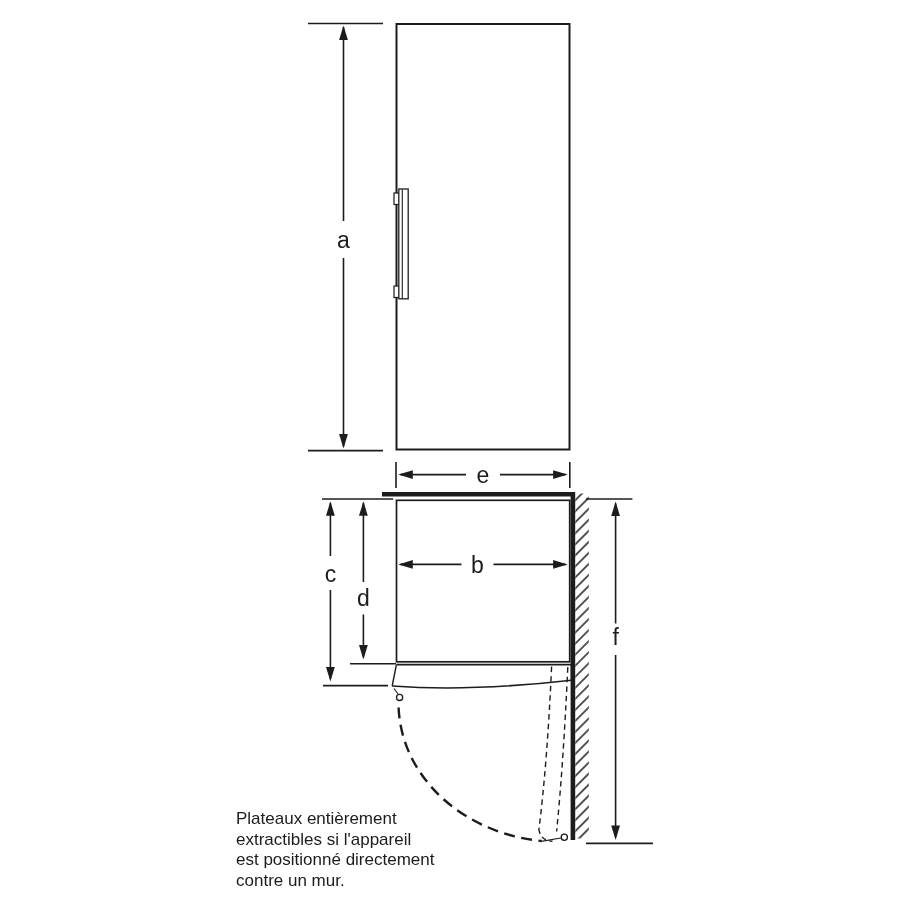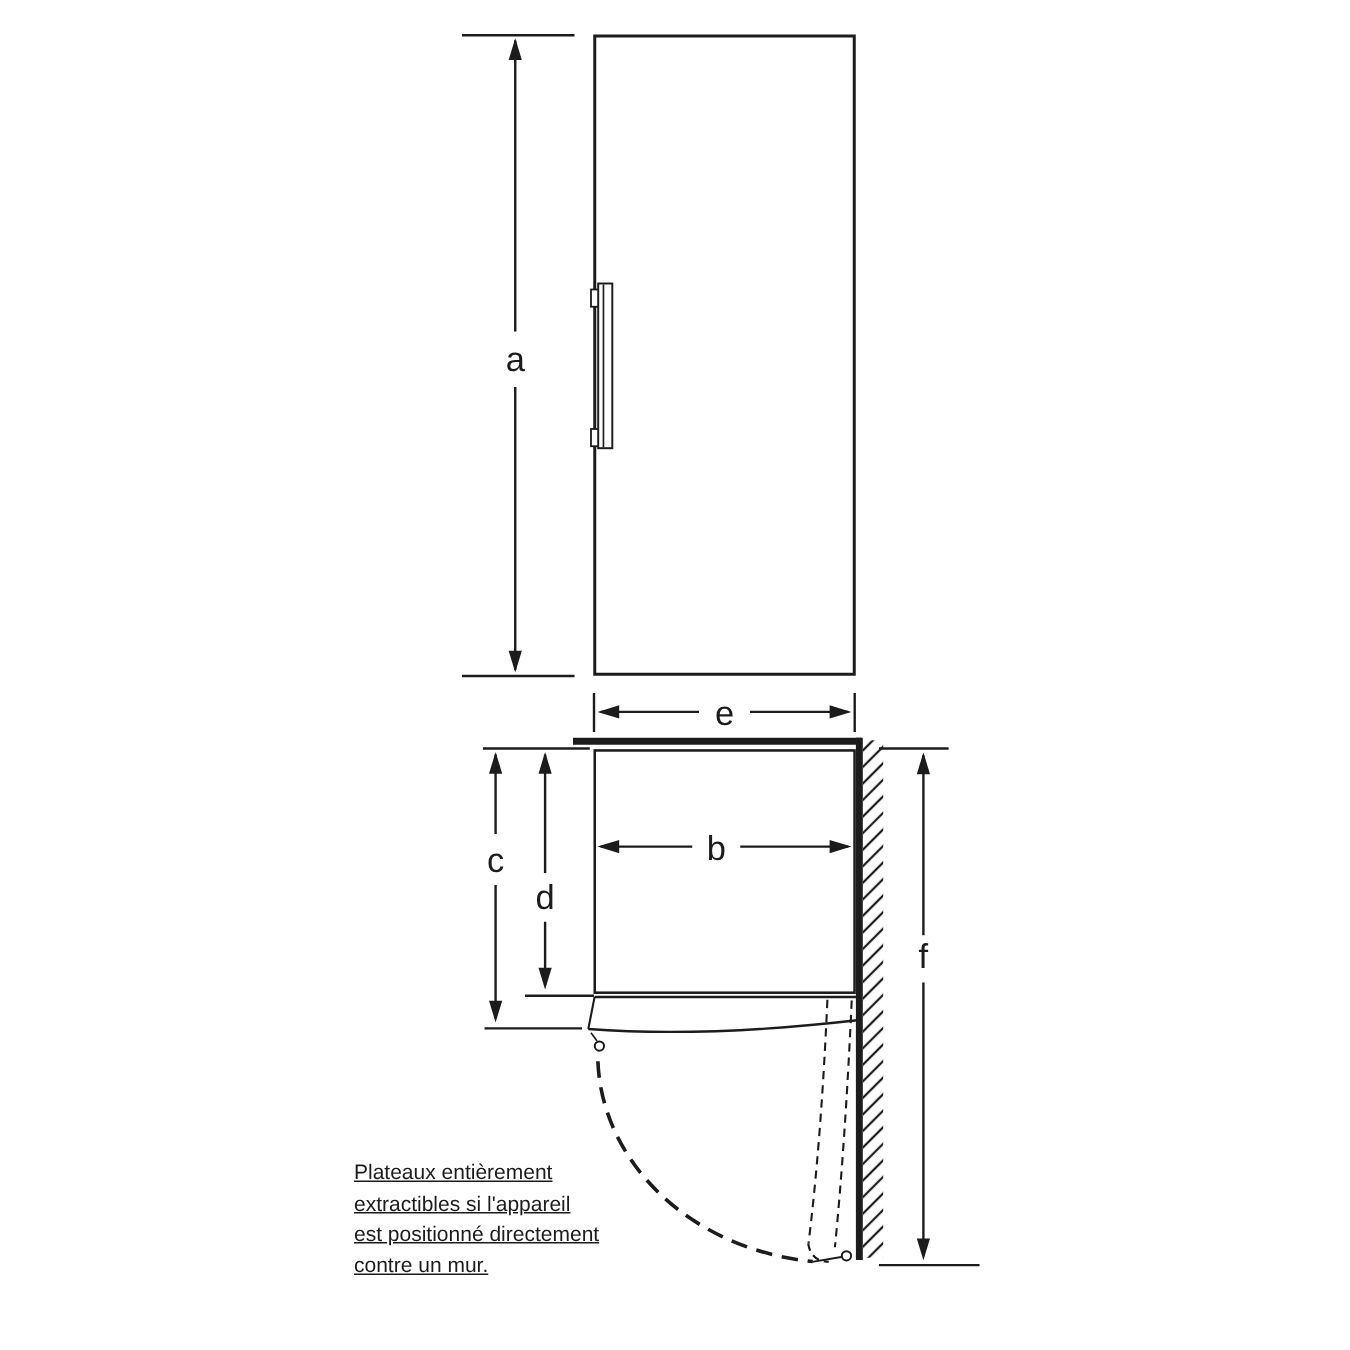--- a/index.html
+++ b/index.html
@@ -13,27 +13,26 @@
   }
   .stage { position: absolute; inset: 0; width: 900px; height: 900px; }
   svg text {
     font-family: "Liberation Sans", sans-serif;
     font-size: 23px;
     fill: var(--ink);
   }
   .note {
     position: absolute;
     left: 236px;
-    top: 771px;
+    top: 809px;
     width: 270px;
-    font-size: 14px;
+    font-size: 17px;
     line-height: 20.6px;
     color: var(--ink);
     white-space: pre-line;
-    text-decoration: underline;
   }
 </style>
 </head>
 <body>
 
 <div class="stage">
 <svg width="900" height="900" viewBox="0 0 900 900">
   <defs>
     <pattern id="hatch" patternUnits="userSpaceOnUse" width="7.8" height="7.8" patternTransform="rotate(45)">
       <line x1="3.9" y1="-1" x2="3.9" y2="9" stroke="#1c1c1c" stroke-width="1.5"></line>

